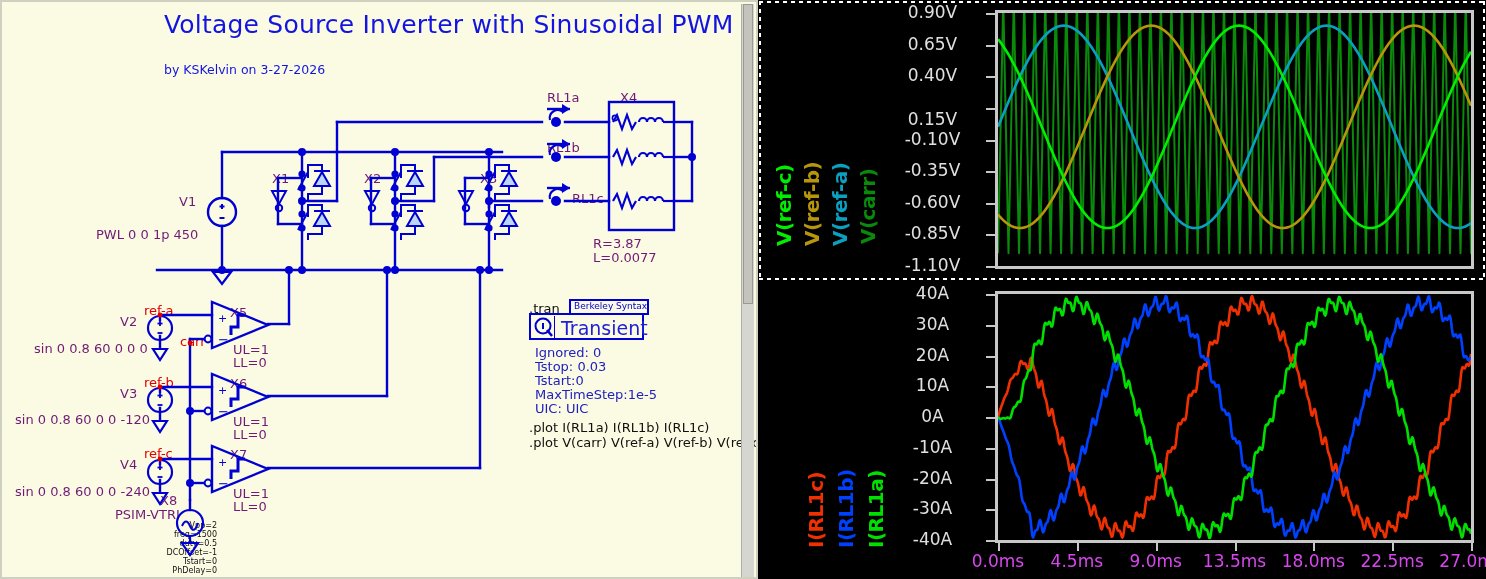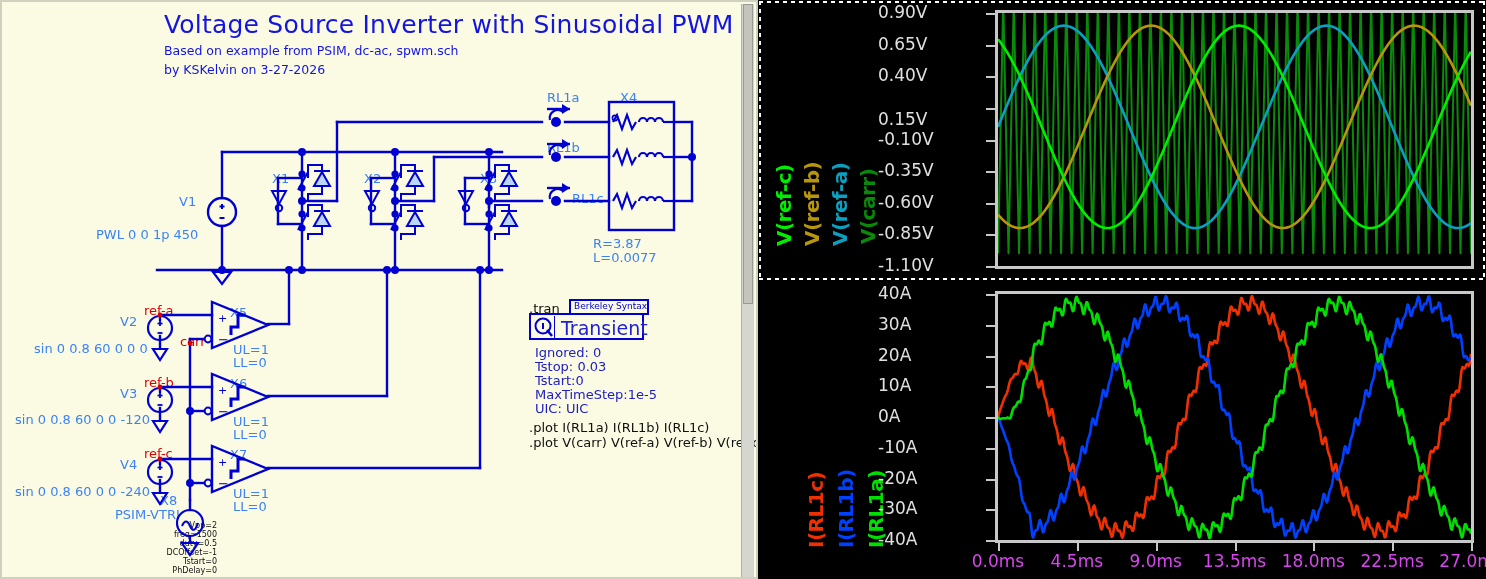--- a/index.html
+++ b/index.html
@@ -9,21 +9,21 @@
   
   #schematic-pane{position:absolute;left:0;top:0;width:758px;height:579px;background:#fbfbe3;
       border:2px solid #d0d0c0;box-sizing:border-box;overflow:hidden;}
   #schematic-canvas{position:absolute;left:0;top:0;width:744px;height:575px;}
   #sch-scrollbar{position:absolute;right:2px;top:2px;width:12px;height:575px;background:#d6d6d0;border-left:1px solid #b0b0aa;}
   #sch-scrollbar .thumb{position:absolute;left:1px;top:0;width:10px;height:300px;background:#c4c4bd;border:1px solid #9a9a94;box-sizing:border-box;}
 
   .t{position:absolute;white-space:nowrap;font-family:"DejaVu Sans",sans-serif;color:#0000d0;}
   .title{font-size:25px;color:#1414e0;letter-spacing:.2px;}
   .sub{font-size:12.5px;color:#1414e0;}
-  .lbl-blk{font-size:13px;color:#3b82f6;}
+  .lbl-blk{font-size:13px;color:#701a75;}
   .net{font-size:13px;color:#e00000;}
   .spice{font-size:13px;color:#101010;}
   .spicepar{font-size:13px;color:#2020c0;}
   .tiny{font-size:8px;color:#101010;}
   .box{position:absolute;border:2px solid #0000d2;box-sizing:border-box;}
 
   svg.ov{position:absolute;left:0;top:0;width:744px;height:575px;pointer-events:none;overflow:visible;}
 
   
   #plot-pane{position:absolute;left:758px;top:0;width:728px;height:579px;background:#000;}
@@ -33,38 +33,37 @@
   .focus-border{position:absolute;left:1px;top:1px;right:1px;bottom:1px;
     background-image:
       repeating-linear-gradient(to right,#fff 0 4px,transparent 4px 8px),
       repeating-linear-gradient(to right,#fff 0 4px,transparent 4px 8px),
       repeating-linear-gradient(to bottom,#fff 0 4px,transparent 4px 8px),
       repeating-linear-gradient(to bottom,#fff 0 4px,transparent 4px 8px);
     background-size:100% 2px,100% 2px,2px 100%,2px 100%;
     background-position:left top,left bottom,left top,right top;
     background-repeat:no-repeat;pointer-events:none;}
   .graph-frame{position:absolute;border:3px solid #c8c8c8;box-sizing:border-box;background:#000;}
-  .ytick{position:absolute;right:0;color:#e0e0e0;font-size:17px;text-align:left;white-space:nowrap;
+  .ytick{position:absolute;right:0;color:#e0e0e0;font-size:17px;text-align:center;white-space:nowrap;
          font-family:"DejaVu Sans",sans-serif;}
   .xtick{position:absolute;color:#d946ef;font-size:17px;white-space:nowrap;text-align:center;
          font-family:"DejaVu Sans",sans-serif;}
   .tickmark{position:absolute;background:#c8c8c8;}
   .legend{position:absolute;writing-mode:vertical-rl;transform:rotate(180deg);
           font-size:20px;font-weight:bold;letter-spacing:-0.5px;font-family:"DejaVu Sans",sans-serif;}
 </style>
 </head>
 <body>
 
 <div id="app">
 
   <div id="schematic-pane">
     <div id="schematic-canvas">
 
       <div class="t title" style="left:162px;top:8px;">Voltage Source Inverter with Sinusoidal PWM</div>
-      <div class="t sub" style="left:162px;top:41px;">Based on example from PSIM, dc-ac, spwm.sch</div>
       <div class="t sub" style="left:162px;top:60px;">by KSKelvin on 3-27-2026</div>
 
       <div class="t lbl-blk" style="left:177px;top:192px;text-align:right;">V1</div>
       <div class="t lbl-blk" style="left:94px;top:225px;">PWL 0 0 1p 450</div>
 
       <div class="t lbl-blk" style="left:270px;top:169px;">X1</div>
       <div class="t lbl-blk" style="left:362px;top:169px;">X2</div>
       <div class="t lbl-blk" style="left:478px;top:169px;">X3</div>
 
       <div class="t lbl-blk" style="left:545px;top:88px;">RL1a</div>

